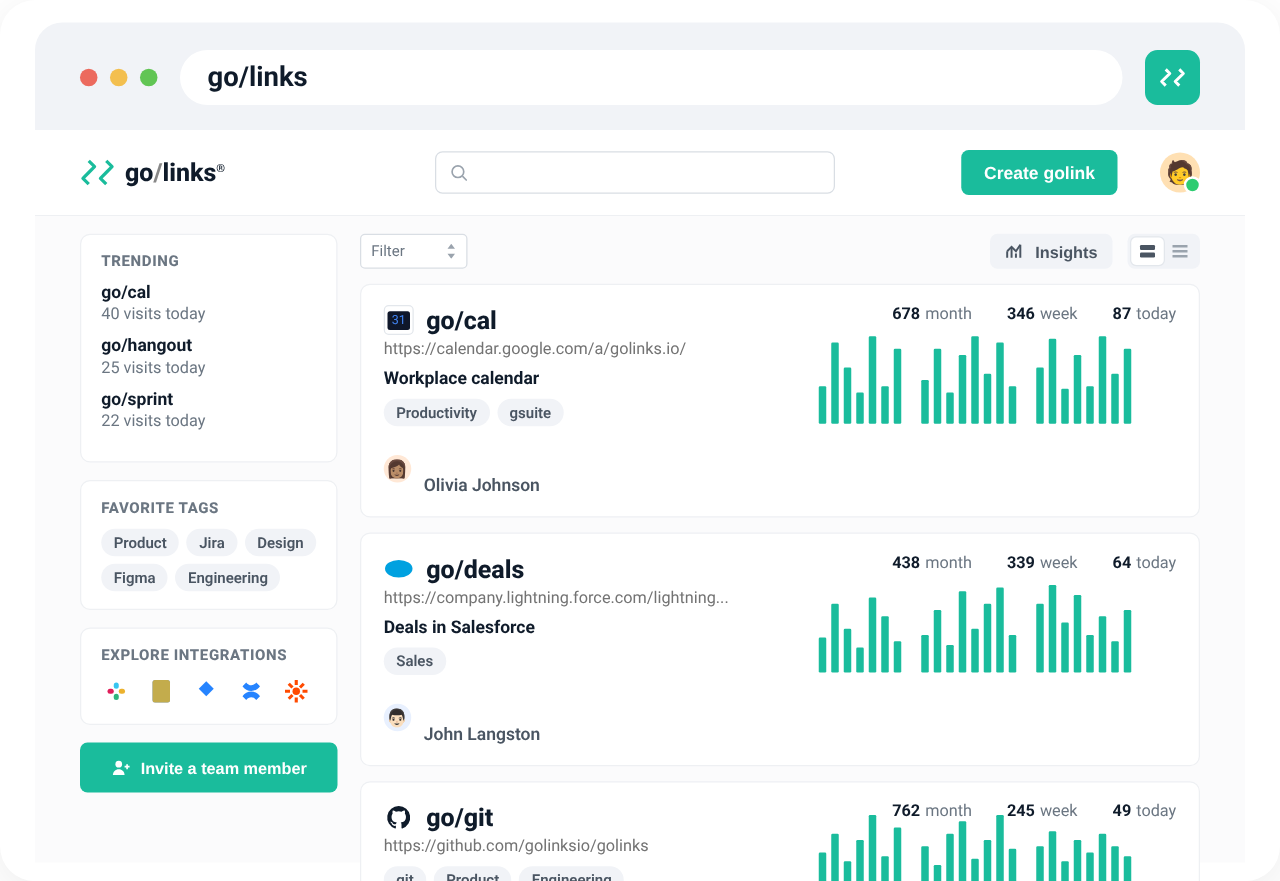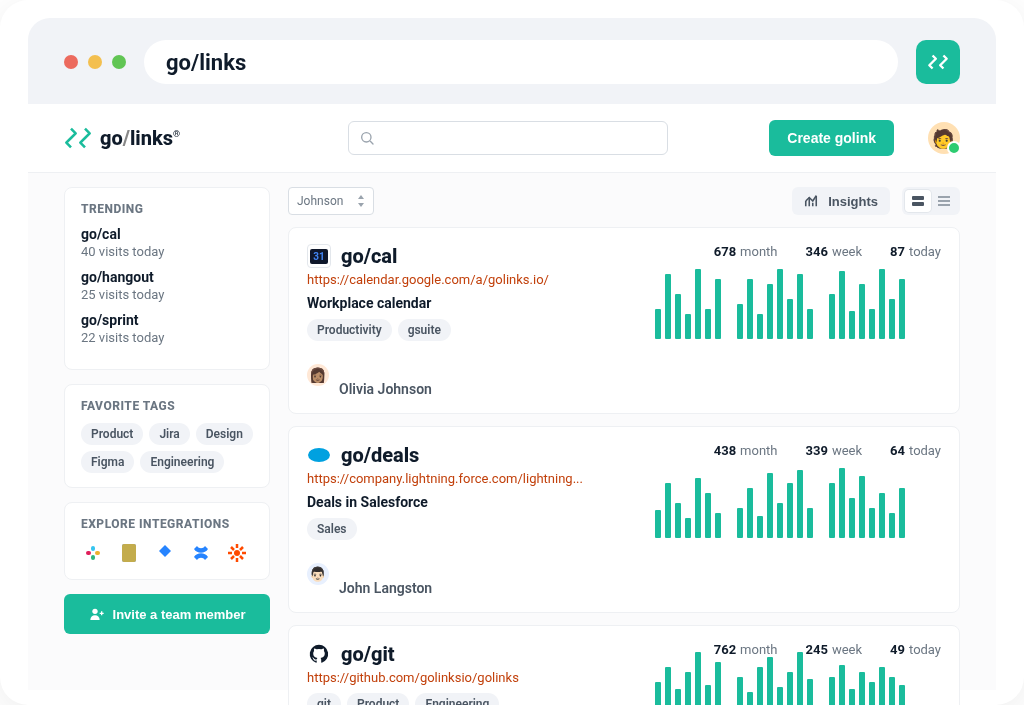--- a/index.html
+++ b/index.html
@@ -42,21 +42,21 @@
   .insights-btn { display:flex; align-items:center; gap:10px; background:#f1f3f7; border:none; border-radius:6px; height:28px; padding:0 12px; font-size:13px; font-weight:700; color:#4a5562; cursor:pointer; }
   .view-toggle { display:flex; background:#f1f3f7; border-radius:6px; padding:3px; }
   .view-toggle .vt { width:26px; height:22px; border-radius:4px; display:flex; align-items:center; justify-content:center; }
   .view-toggle .vt.active { background:#fff; box-shadow:0 0 0 1px #e3e7ec; }
   
   .link-card { background:#fff; border:1px solid #eef0f3; border-radius:8px; padding:16px 18px 16px 18px; display:flex; gap:18px; }
   .link-left { flex:0 0 330px; min-width:0; }
   .title-row { display:flex; align-items:center; gap:10px; }
   .fav { width:24px; height:24px; border-radius:4px; display:flex; align-items:center; justify-content:center; }
   .link-title { font-size:20px; font-weight:800; color:#0f1b2a; }
-  .link-url { font-size:13px; color:#c2410c; margin-top:4px; white-space:nowrap; overflow:hidden; text-overflow:ellipsis; }
+  .link-url { font-size:13px; color:#737373; margin-top:4px; white-space:nowrap; overflow:hidden; text-overflow:ellipsis; }
   .link-desc { font-size:14px; font-weight:700; margin-top:8px; color:#0f1b2a; }
   .link-tags { display:flex; gap:6px; margin-top:8px; }
   .owner { display:flex; align-items:center; gap:10px; margin-top:12px; }
   .owner-avatar { width:22px; height:22px; border-radius:50%; display:flex; align-items:center; justify-content:center; font-size:14px; }
   .owner-name { font-size:14px; color:#4a5562; font-weight:600;margin-top:28px; }
   .link-right { flex:1; display:flex; flex-direction:column; }
   .stats { display:flex; justify-content:flex-end; gap:28px; font-size:13px; color:#0f1b2a; margin-bottom:10px; }
   .stats span b { font-weight:700; margin-right:4px; }
   .stats span em { font-style:normal; color:#6b7682; }
   .bars { display:flex; align-items:flex-end; gap:4px; height:70px; }
@@ -174,21 +174,21 @@
             <path d="M2 21c0-4 3-7 7-7s7 3 7 7"></path>
             <path d="M19 8v6M16 11h6" stroke="#fff" stroke-width="2"></path>
           </svg>
         <span>Invite a team member</span>
       </button>
     </div>
 
     <div class="main">
       <div class="toolbar">
         <div class="filter-sel">
-          <span>Johnson</span>
+          <span>Filter</span>
           <svg width="8" height="12" viewBox="0 0 8 12" fill="#9aa3ad">
               <path d="M4 0l3 4H1zM4 12l3-4H1z"></path>
             </svg>
         </div>
         <div class="spacer-h"></div>
         <button class="insights-btn">
           <svg width="14" height="14" viewBox="0 0 16 16" fill="none" stroke="#4a5562" stroke-width="1.8">
               <path d="M2 14V8M6 14V4M10 14V10M14 14V2"></path>
               <path d="M2 8l4-4 4 4 4-6"></path>
             </svg>
@@ -208,21 +208,21 @@
                 <rect x="1" y="10" width="12" height="2"></rect>
               </svg>
           </div>
         </div>
       </div>
 
       <div class="link-card">
         <div class="link-left">
           <div class="title-row">
             <div class="fav" style="background:#fff;border:1px solid #e3e7ec;">
-                <span style="font-size:10px;font-weight:700;color:#4285f4;background:#0f172a;padding:2px 3px;border-radius:2px;">31</span>
+                <span style="font-size:10px;font-weight:400;color:#4285f4;background:#0f172a;padding:2px 3px;border-radius:2px;">31</span>
               </div>
             <div class="link-title">go/cal</div>
           </div>
           <div class="link-url">https://calendar.google.com/a/golinks.io/</div>
           <div class="link-desc">Workplace calendar</div>
           <div class="link-tags">
             <span class="tag">Productivity</span>
             <span class="tag">gsuite</span>
           </div>
           <div class="owner">

